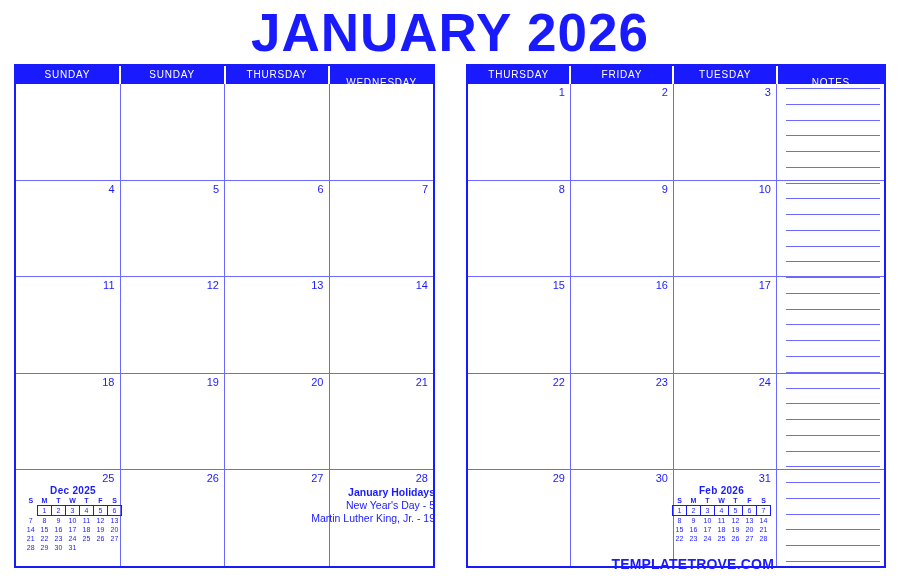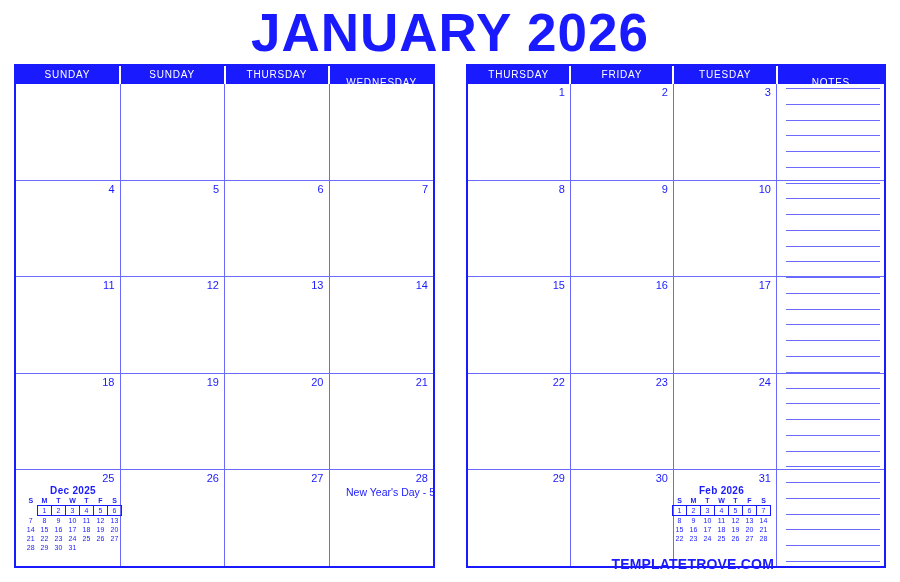--- a/index.html
+++ b/index.html
@@ -483,18 +483,20 @@
         <td>25</td>
         <td>26</td>
         <td>27</td>
         <td>28</td>
       </tr>
     </tbody>
       </table>
   </div>
 
   <div class="holidays">
+    <div class="h-title">January Holidays</div>
     <div>New Year's Day - 5</div>
+    <div>Martin Luther King, Jr. - 19</div>
   </div>
 
   <div class="brand">TEMPLATETROVE.COM</div>
 
 </div>
 
 </body></html>

